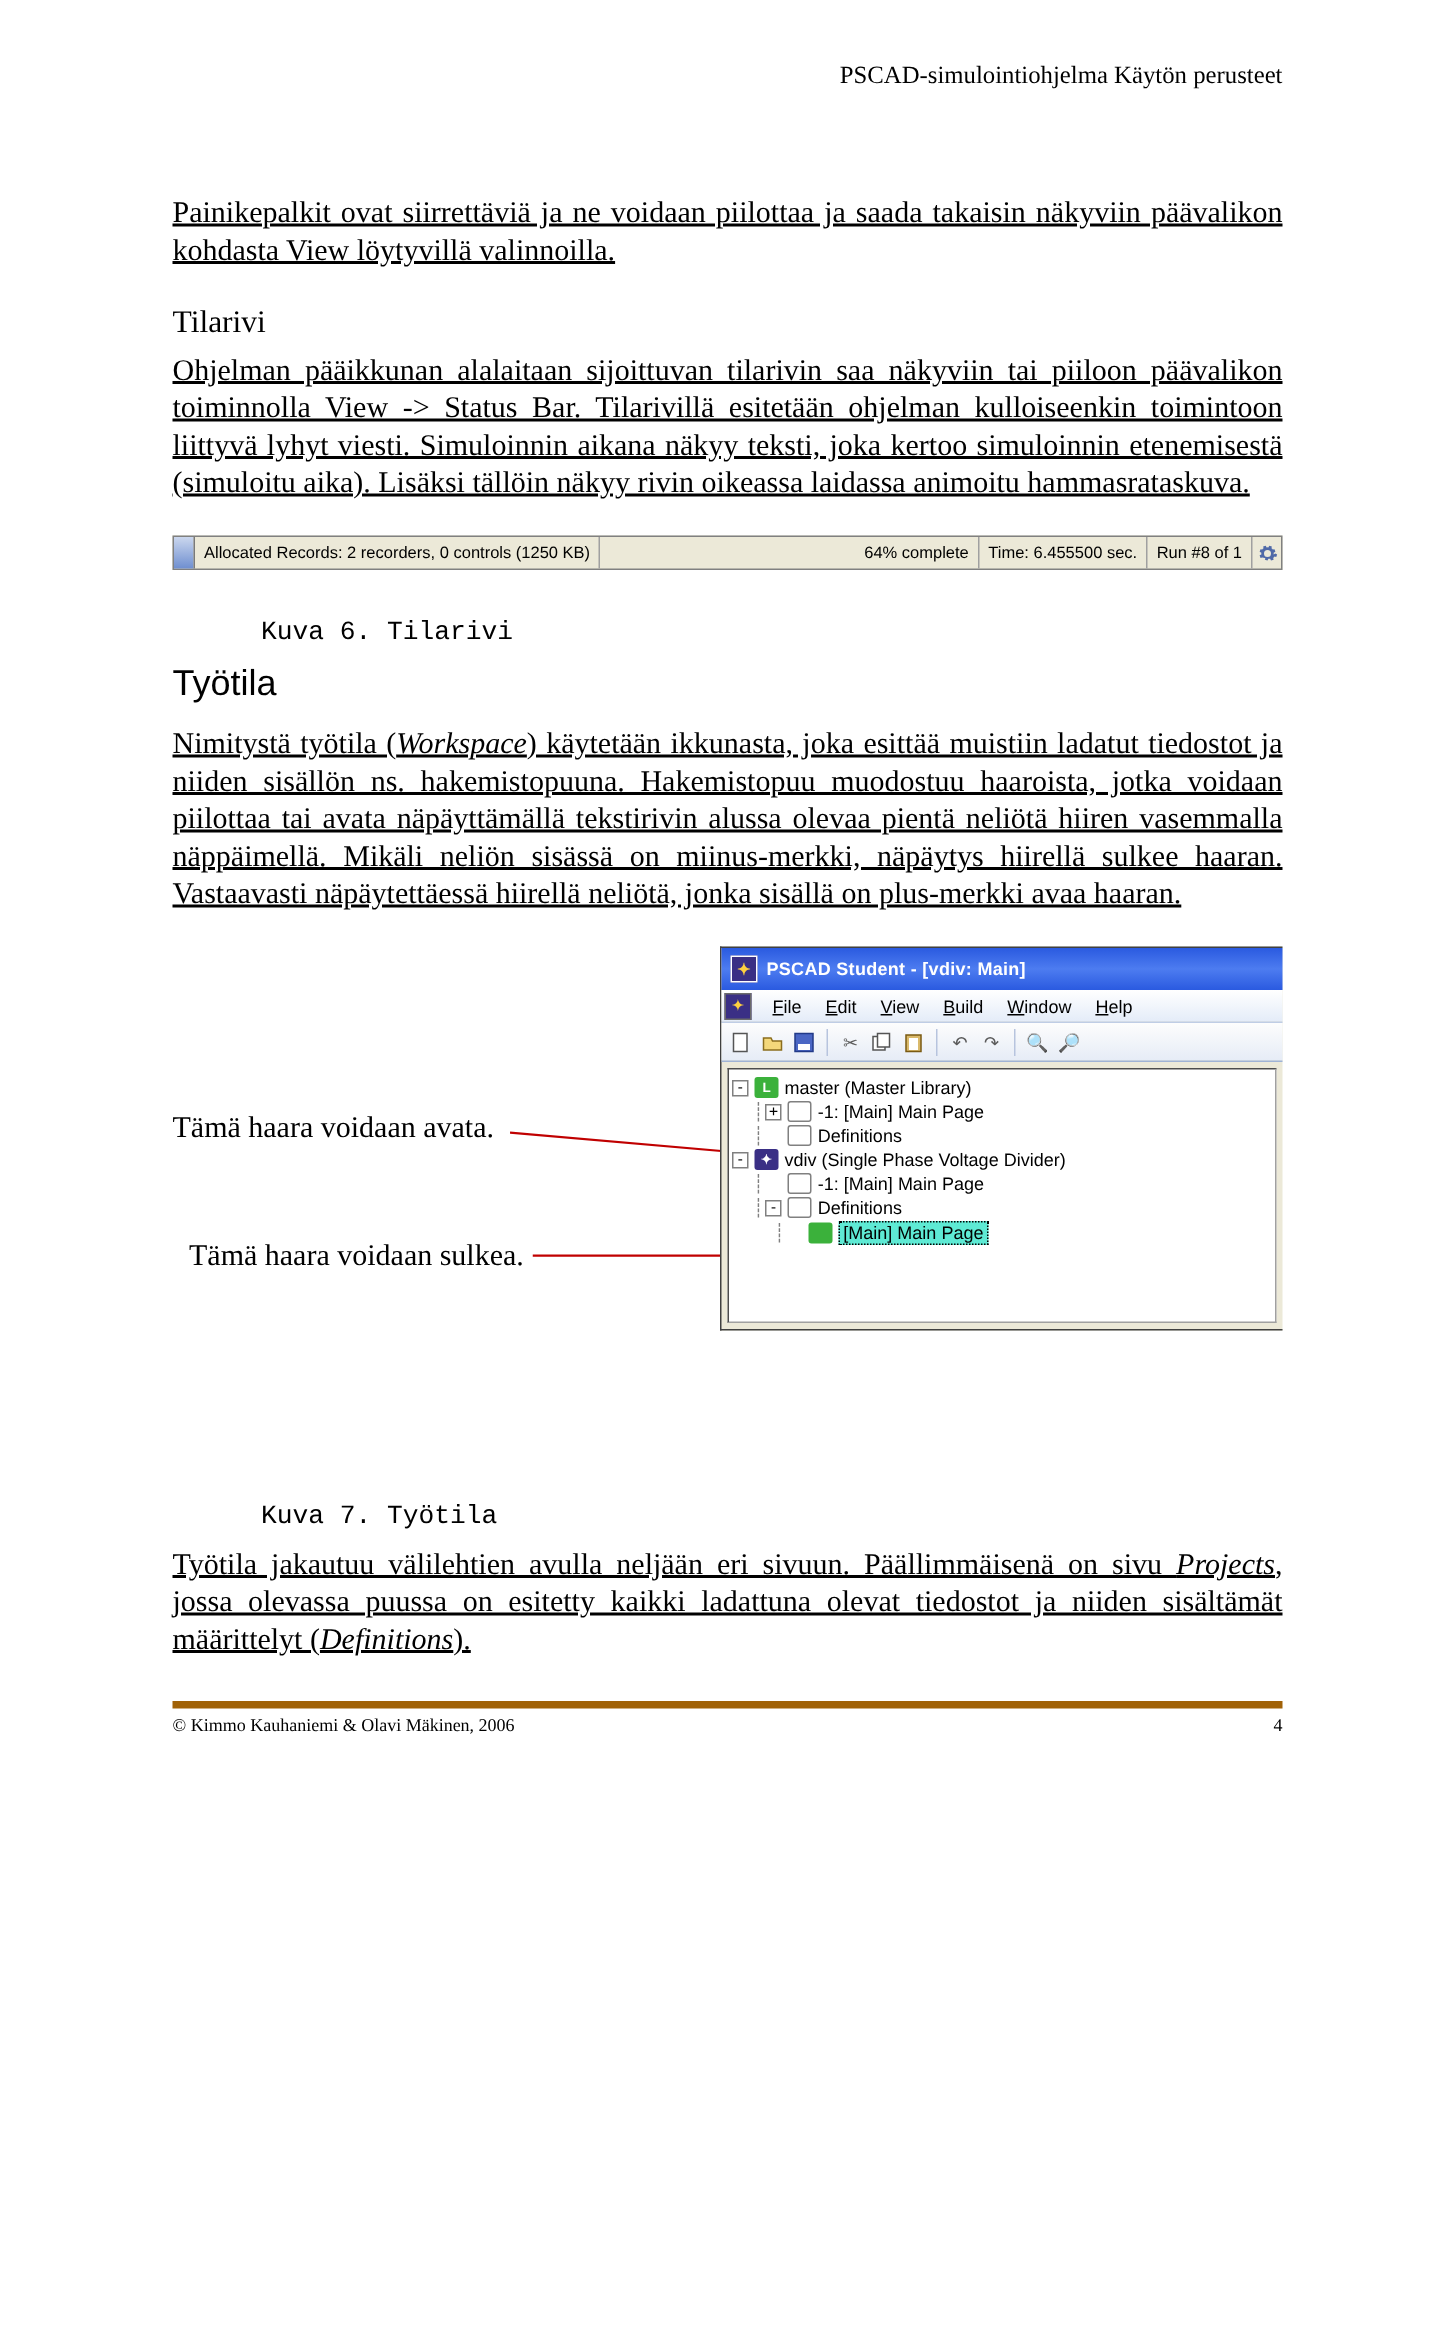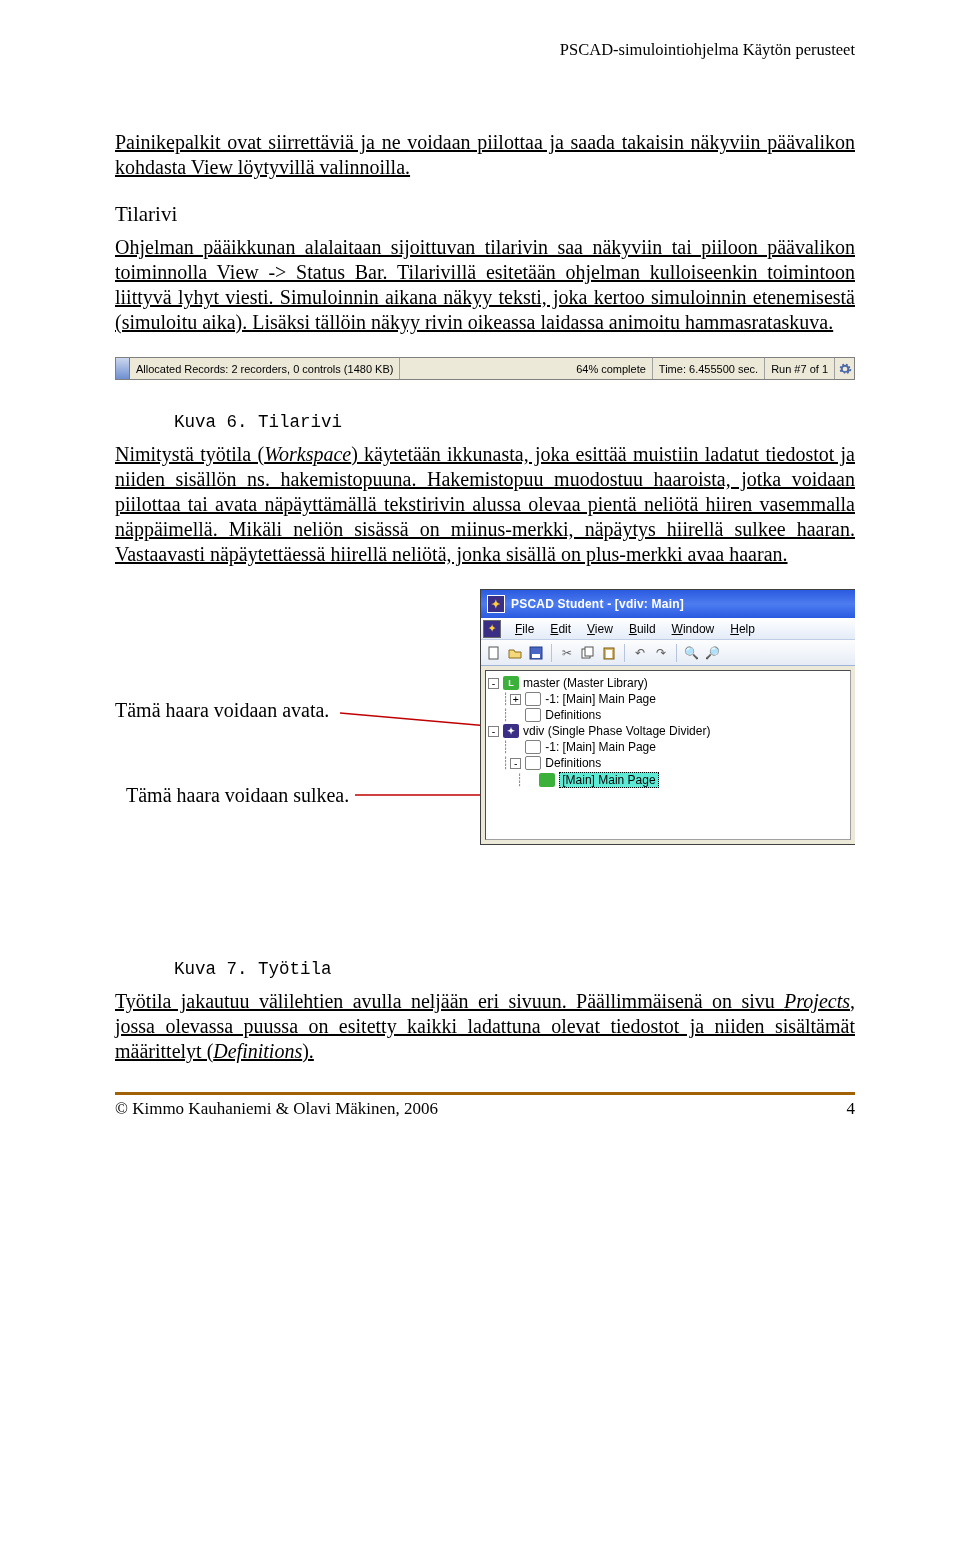--- a/index.html
+++ b/index.html
@@ -51,51 +51,52 @@
   .tico { width:16px; height:14px; margin-right:4px; border-radius:2px; display:inline-flex; align-items:center; justify-content:center; color:#fff; font-size:9px; font-weight:bold; }
   .ico-green { background:#3bb13b; }
   .ico-page { background:#fff; border:1px solid #808080; }
   .ico-purple { background:#3a2f85; }
   .trow.selected .label { background:#5eead4; border:1px dotted #000; padding: 0 2px; }
   .ind1 { padding-left: 14px; } .ind2 { padding-left: 28px; }
 
   
   .arrow { position:absolute; }
 
-  .footer { border-top: 3px solid #a16207; margin-top: 28px; padding-top: 4px; display:flex; justify-content: space-between; font-size: 17px; }
+  .footer { border-top: 5px solid #a16207; margin-top: 28px; padding-top: 4px; display:flex; justify-content: space-between; font-size: 12px; }
 
 </style>
 </head>
 <body>
 
 <div class="page">
   <div class="header-right">PSCAD-simulointiohjelma Käytön perusteet</div>
 
   <p class="body">Painikepalkit ovat siirrettäviä ja ne voidaan piilottaa ja saada takaisin näkyviin päävalikon kohdasta View löytyvillä valinnoilla.</p>
 
   <h2 class="sect">Tilarivi</h2>
 
   <p class="body">Ohjelman pääikkunan alalaitaan sijoittuvan tilarivin saa näkyviin tai piiloon päävalikon toiminnolla View -&gt; Status Bar. Tilarivillä esitetään ohjelman kulloiseenkin toimintoon liittyvä lyhyt viesti. Simuloinnin aikana näkyy teksti, joka kertoo simuloinnin etenemisestä (simuloitu aika). Lisäksi tällöin näkyy rivin oikeassa laidassa animoitu hammasrataskuva.</p>
 
   <div class="statusbar">
     <div class="chip"></div>
-    <div class="cell">Allocated Records: 2 recorders, 0 controls (1480 KB)</div>
+    <div class="cell">Allocated Records: 2 recorders, 0 controls (1250 KB)</div>
     <div class="spacer"></div>
     <div class="cell">64% complete</div>
     <div class="cell">Time: 6.455500 sec.</div>
-    <div class="cell" style="border-right:none">Run #7 of 1</div>
+    <div class="cell" style="border-right:none">Run #8 of 1</div>
     <div class="cog">
       <svg width="14" height="14" viewBox="0 0 24 24">
           <path fill="#506aa8" d="M12 8a4 4 0 100 8 4 4 0 000-8zm9 4l2 1-1 3-2-.5a8 8 0 01-1.5 1.5l.5 2-3 1-1-2a8 8 0 01-2 0l-1 2-3-1 .5-2A8 8 0 016 16.5L4 17l-1-3 2-1a8 8 0 010-2l-2-1 1-3 2 .5A8 8 0 017.5 6L7 4l3-1 1 2a8 8 0 012 0l1-2 3 1-.5 2A8 8 0 0118 7.5l2-.5 1 3-2 1a8 8 0 010 2z"></path>
         </svg>
     </div>
   </div>
 
   <div class="caption">Kuva 6. Tilarivi</div>
 
+  <div class="heading-work">Työtila</div>
 
   <p class="body">
     <span>Nimitystä työtila (</span><span class="italic">Workspace</span><span>) käytetään ikkunasta, joka esittää muistiin ladatut tiedostot ja niiden sisällön ns. hakemistopuuna. Hakemistopuu muodostuu haaroista, jotka voidaan piilottaa tai avata näpäyttämällä tekstirivin alussa olevaa pientä neliötä hiiren vasemmalla näppäimellä. Mikäli neliön sisässä on miinus-merkki, näpäytys hiirellä sulkee haaran. Vastaavasti näpäytettäessä hiirellä neliötä, jonka sisällä on plus-merkki avaa haaran.</span>
   </p>
 
   <div class="fig-wrap">
     <div class="callout" style="left:0; top:110px">Tämä haara voidaan avata.</div>
     <div class="callout" style="left:11px; top:195px">Tämä haara voidaan sulkea.</div>
 
     <svg class="arrow" style="left:225px; top:118px" width="170" height="26">

